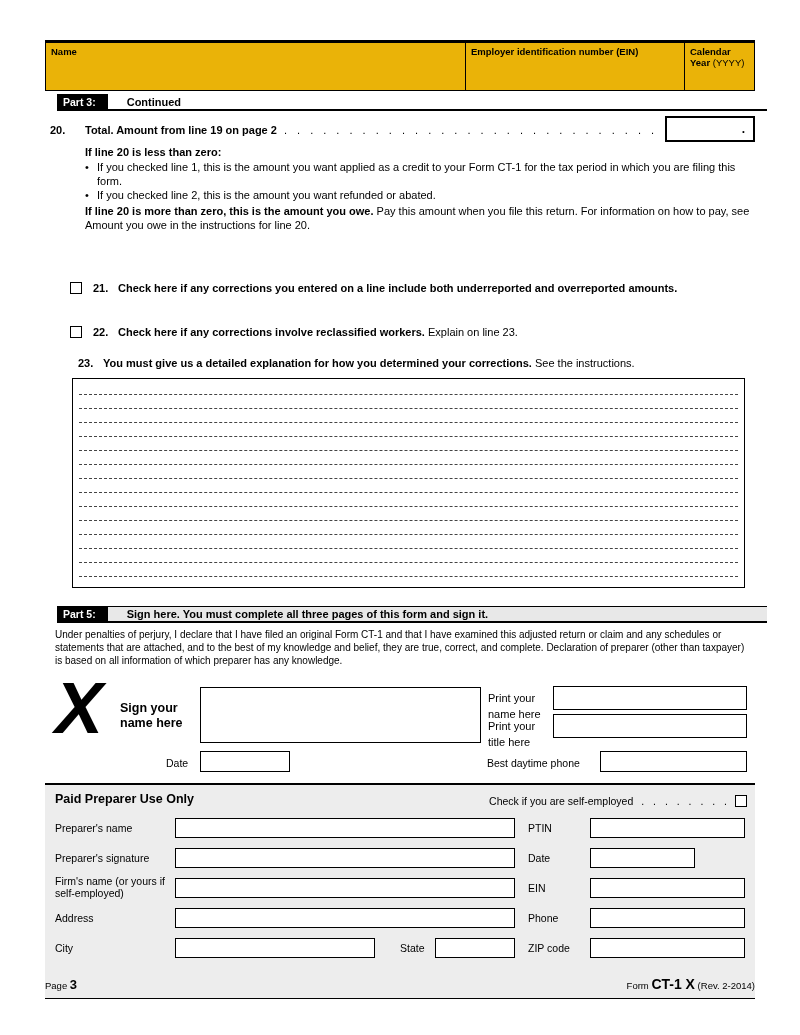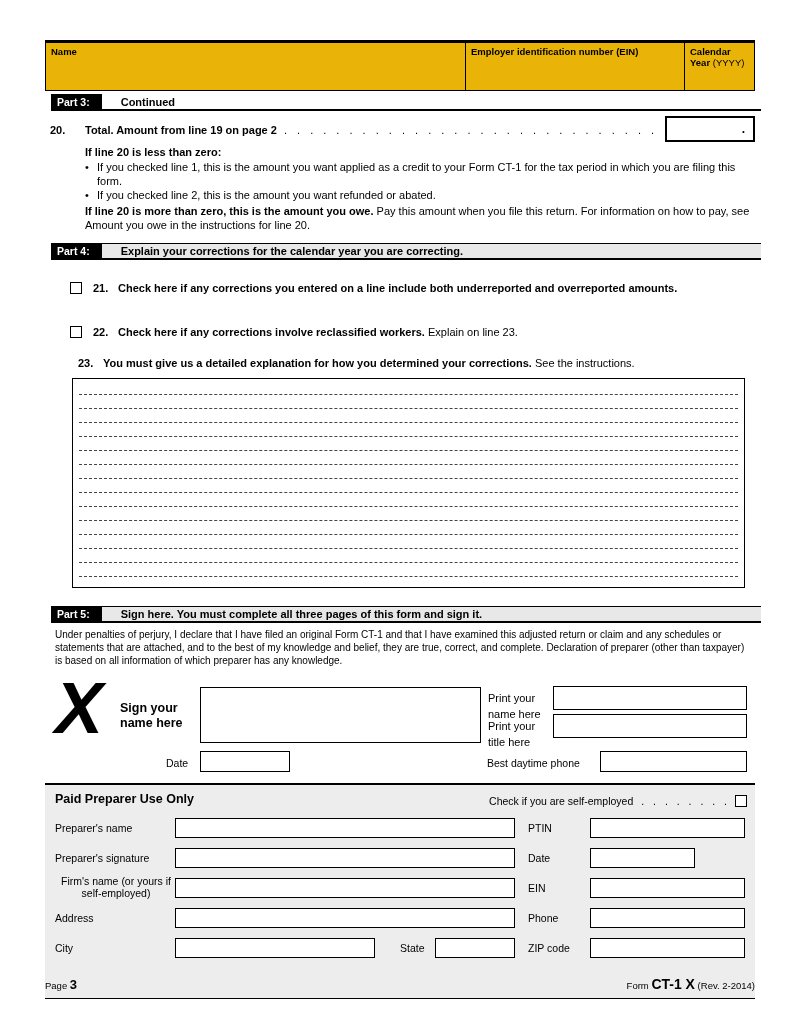--- a/index.html
+++ b/index.html
@@ -12,21 +12,21 @@
   
   .id-box { position:absolute; left:45px; top:40px; width:710px; height:51px; border:1px solid #000; border-top:3px solid #000; display:flex; background:#eab308;gap:39px; }
   .id-cell { padding:3px 5px; font-size:9.5px; font-weight:bold; }
   .id-cell + .id-cell { border-left:1px solid #000; }
   .id-name { width:380px; }
   .id-ein { width:180px; }
   .id-year { flex:1; }
   .yyyy { font-weight:normal; }
 
   
-  .part-row { position:absolute; left:51px; width:710px; height:17px; display:flex; align-items:stretch; border-bottom:2px solid #000; }
+  .part-row { position:absolute; left:57px; width:710px; height:17px; display:flex; align-items:stretch; border-bottom:2px solid #000; }
   .part-row.shaded { background:#e8e8e8; border-top:1px solid #000; }
   .part-badge { background:#000; color:#fff; font-weight:bold; font-size:10.5px; display:flex; align-items:center; padding:0 12px 0 6px; }
   .part-title { font-weight:bold; font-size:11px; display:flex; align-items:center; padding-left:8px;margin-left:11px; }
   #part3-row { top:94px; }
   #part4-row { top:243px; }
   #part5-row { top:606px; }
 
   
   #line20-row { position:absolute; left:50px; top:124px; width:608px; display:flex; font-size:11px; align-items:flex-end; }
   #line20-row .num { font-weight:bold; width:35px; flex:none; }
@@ -62,21 +62,21 @@
   #print-name-label { top:690px; }
   #print-title-label { top:718px; }
   #print-name-box { position:absolute; left:553px; top:686px; width:194px; height:24px; border:1px solid #000; background:#fff; }
   #print-title-box { position:absolute; left:553px; top:714px; width:194px; height:24px; border:1px solid #000; background:#fff; }
   #date-label { position:absolute; left:166px; top:757px; font-size:10.5px; }
   #date-box { position:absolute; left:200px; top:751px; width:90px; height:21px; border:1px solid #000; background:#fff; }
   #phone-label { position:absolute; left:487px; top:757px; font-size:10.5px; }
   #phone-box { position:absolute; left:600px; top:751px; width:147px; height:21px; border:1px solid #000; background:#fff; }
 
   
-  #preparer { position:absolute; left:45px; top:783px; width:710px; height:216px; background:#ededed; border-top:2px solid #000; border-bottom:1.5px solid #000; font-size:10.5px;text-align:center; }
+  #preparer { position:absolute; left:45px; top:783px; width:710px; height:216px; background:#ededed; border-top:2px solid #000; border-bottom:1.5px solid #000; font-size:10.5px; }
   #preparer-title { position:absolute; left:10px; top:7px; font-size:12.5px; font-weight:bold; }
   #self-employed { position:absolute; right:8px; top:9px; display:flex; align-items:center; }
   #self-employed .dots2 { word-spacing:6px; margin:0 8px; }
   .p-label { position:absolute; left:10px; }
   .p-label-r { position:absolute; left:483px; }
   .p-input { position:absolute; border:1px solid #000; background:#fff; height:20px; }
   .col1 { left:130px; width:340px; }
   .col2 { left:545px; width:155px; }
 
   
@@ -127,24 +127,20 @@
       <span>If you checked line 2, this is the amount you want refunded or abated.</span>
     </div>
     <div id="more-zero">
       <span class="b">If line 20 is more than zero, this is the amount you owe.</span>
       <span>Pay this amount when you file this return. For information on how to pay, see</span>
       <span class="i">Amount you owe</span>
       <span>in the instructions for line 20.</span>
     </div>
   </div>
 
-  <div class="part-row shaded" id="part4-row">
-    <div class="part-badge">Part 4:</div>
-    <div class="part-title">Explain your corrections for the calendar year you are correcting.</div>
-  </div>
 
   <div class="qline" id="line21">
     <span class="checkbox"></span>
     <span class="qnum">21.</span>
     <span class="qtext">
       <span class="b">Check here if any corrections you entered on a line include both underreported and overreported amounts.</span><br>
     </span>
   </div>
 
   <div class="qline" id="line22">

